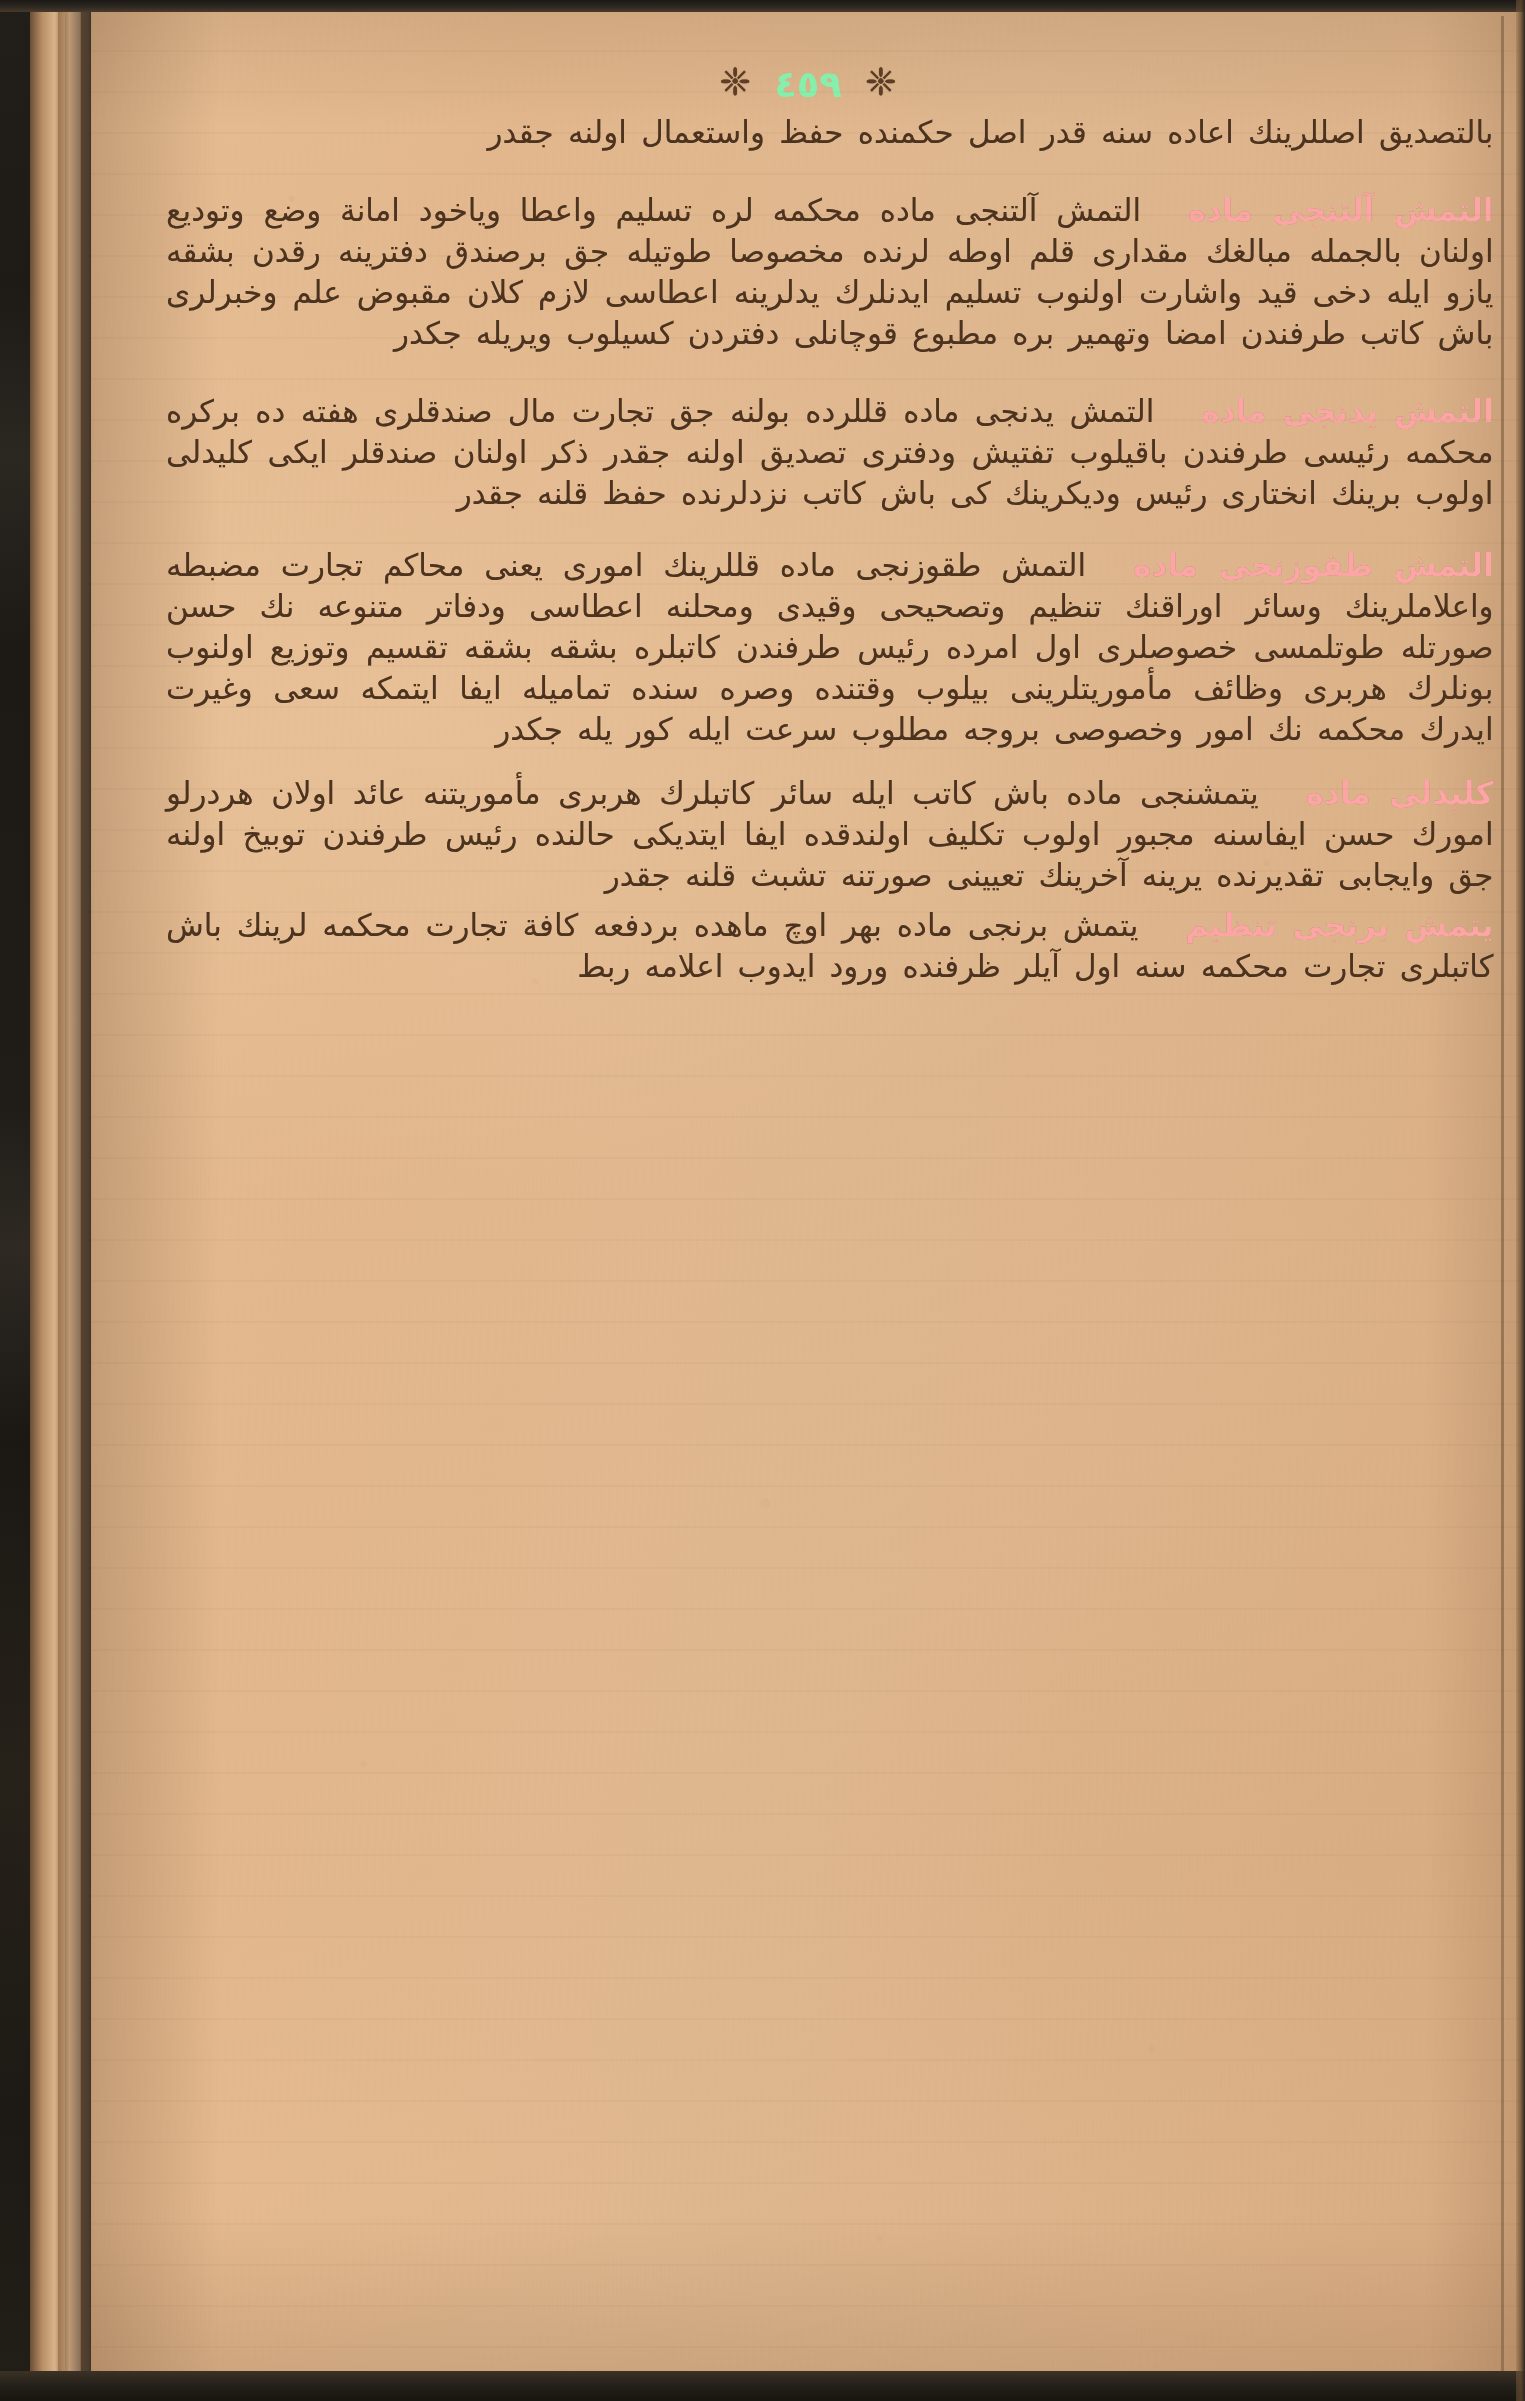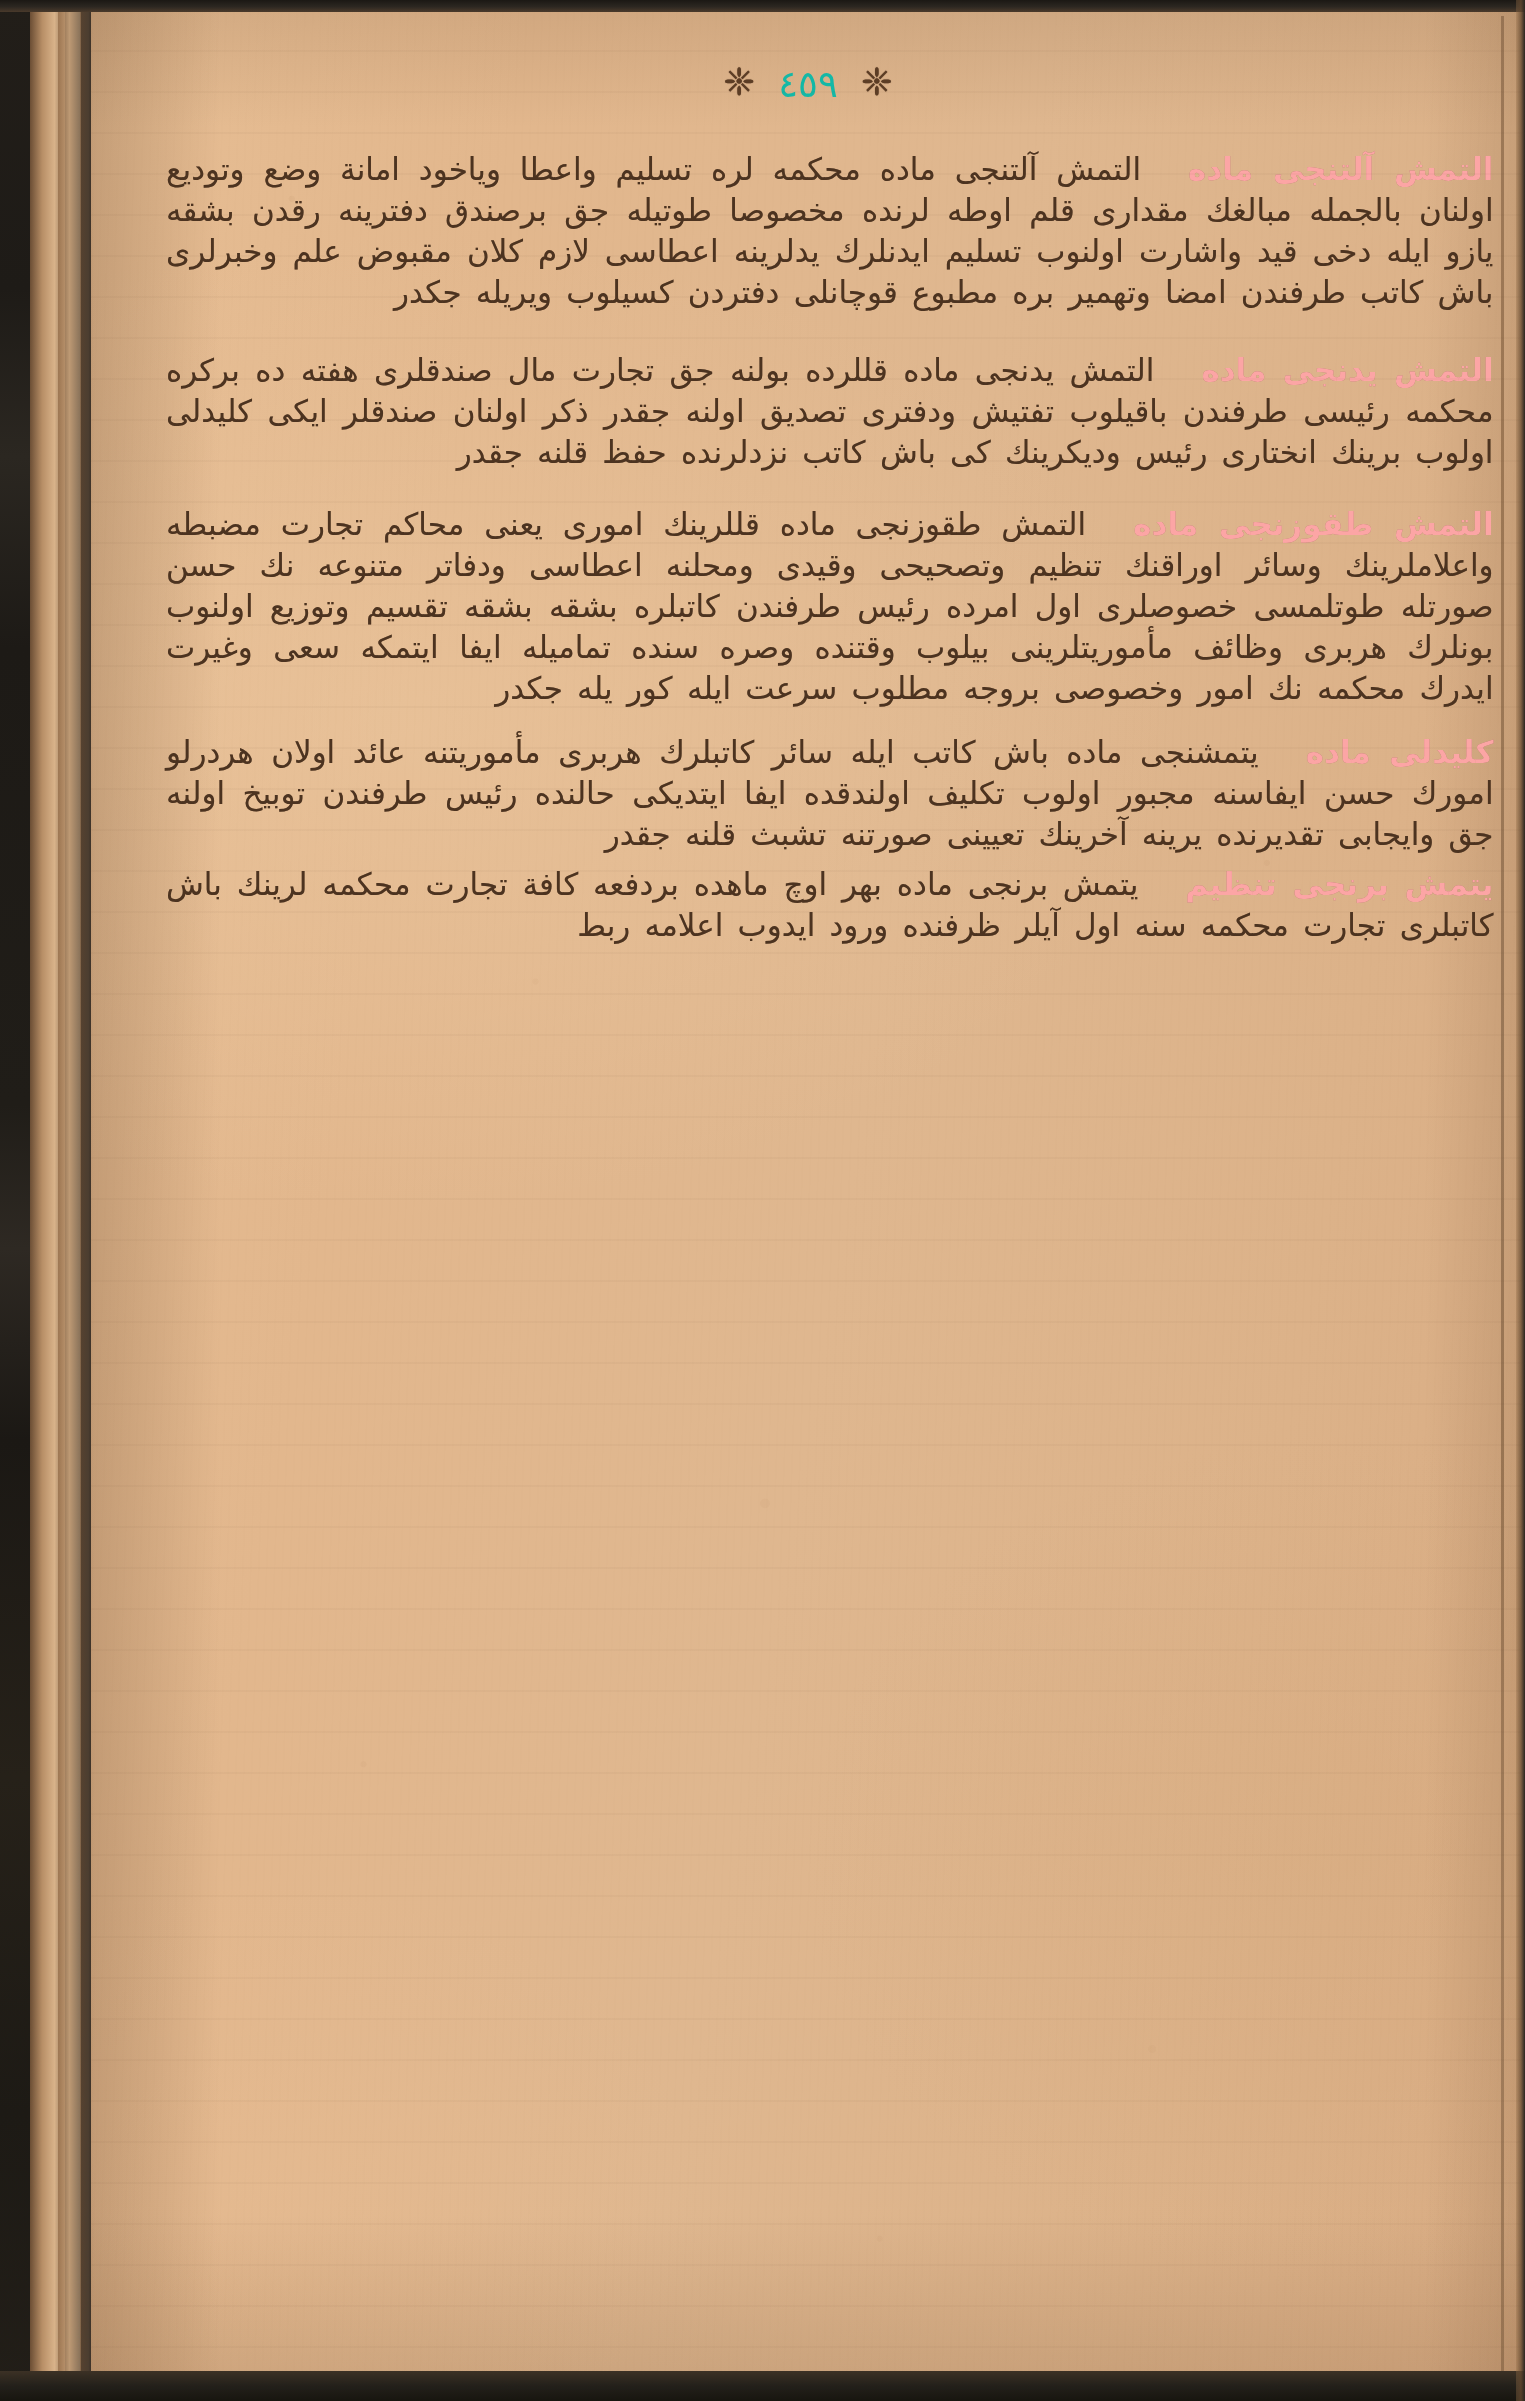--- a/index.html
+++ b/index.html
@@ -162,23 +162,23 @@
     font-size: 38px;
     line-height: 1;
     color: #5c3d25;
     transform: translateY(-1.7px);
     text-shadow: 0 0 0.9px rgba(80,52,32,0.6);
   }
   .floret.flip { transform: translateY(-1.7px) scaleX(-1); }
   .folio-num {
     font-family: "DejaVu Sans", sans-serif;
     font-size: 37px;
-    font-weight: 400;
+    font-weight: 700;
     letter-spacing: 1.7px;
-    color: #14b8a6;
+    color: #86efac;
     direction: rtl;
   }
 
   
   .body {
     position: absolute;
     top: 103px;
     right: 31.5px;
     left: 75px;
   }
@@ -244,20 +244,21 @@
   <div class="content">
 
     <div class="folio">
       <span class="floret">❈</span>
       <span class="folio-num">٤٥٩</span>
       <span class="floret flip">❈</span>
     </div>
 
     <div class="body">
 
+      <p class="para">بالتصديق اصللرينك اعاده سنه قدر اصل حكمنده حفظ واستعمال اولنه جقدر</p>
 
       <div class="gap-lg"></div>
 
       <p class="para"><span class="art-head">التمش آلتنجى ماده</span><span class="art-sp"></span><span>التمش آلتنجى ماده محكمه لره تسليم واعطا وياخود امانة وضع وتوديع اولنان بالجمله مبالغك مقدارى قلم اوطه لرنده مخصوصا طوتيله جق برصندق دفترينه رقدن بشقه يازو ايله دخى قيد واشارت اولنوب تسليم ايدنلرك يدلرينه اعطاسى لازم كلان مقبوض علم وخبرلرى باش كاتب طرفندن امضا وتهمير بره مطبوع قوچانلى دفتردن كسيلوب ويريله جكدر</span></p>
 
       <div class="gap-lg"></div>
 
       <p class="para"><span class="art-head">التمش يدنجى ماده</span><span class="art-sp"></span><span>التمش يدنجى ماده قللرده بولنه جق تجارت مال صندقلرى هفته ده بركره محكمه رئيسى طرفندن باقيلوب تفتيش ودفترى تصديق اولنه جقدر ذكر اولنان صندقلر ايكى كليدلى اولوب برينك انختارى رئيس وديكرينك كى باش كاتب نزدلرنده حفظ قلنه جقدر</span></p>
 
       <div class="gap-sm"></div>

